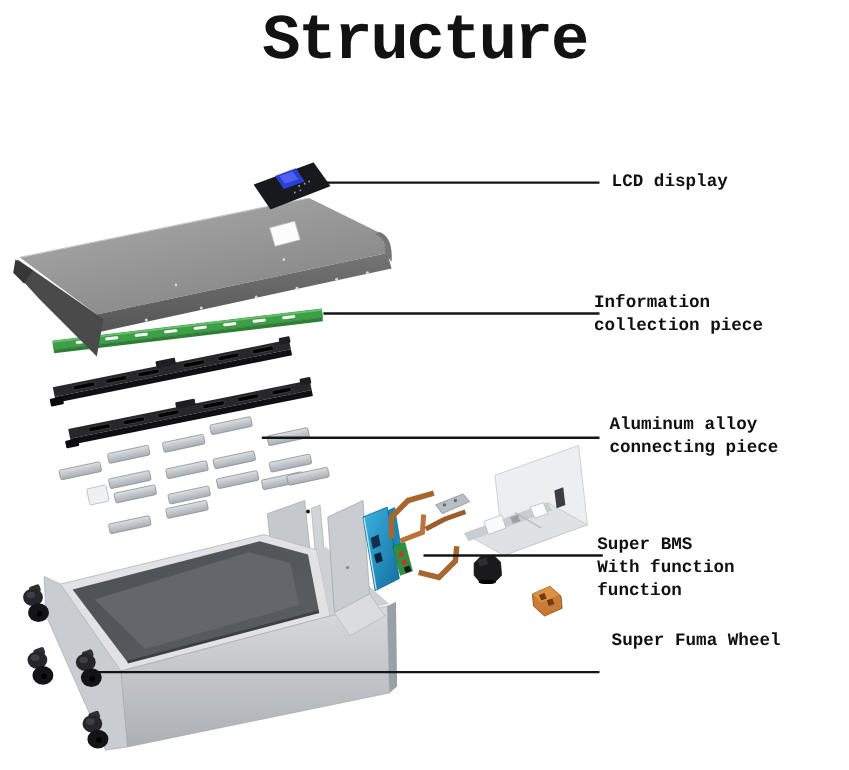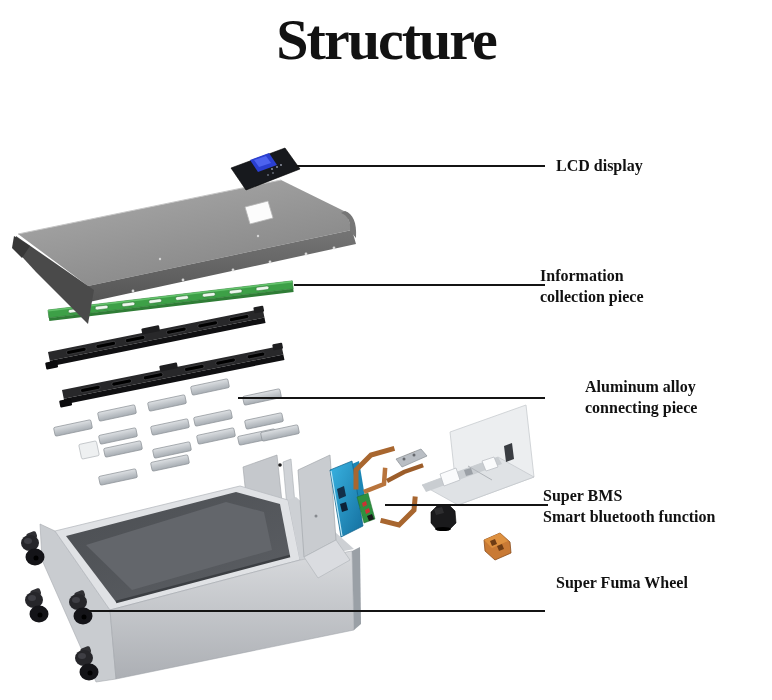--- a/index.html
+++ b/index.html
@@ -1,17 +1,17 @@
 <!DOCTYPE html>
 <html><head>
 <meta charset="utf-8">
 <style>
   html,body{margin:0;padding:0;background:#fff;}
   .stage{position:relative;width:772px;height:700px;background:#fff;overflow:hidden;
-         font-family:Liberation Serif, serif;}
+         font-family:Liberation Mono, monospace;}
   .page-title{position:absolute;left:0;top:6px;width:772px;text-align:center;
               font-size:58px;font-weight:700;letter-spacing:-2px;color:#121212;}
   .callout-label{position:absolute;font-size:16px;font-weight:700;color:#111;
                  line-height:21px;white-space:nowrap;}
   .callout-label span{display:block;}
   .ctr{text-align:left;white-space:normal;}
   svg{position:absolute;left:0;top:0;}
 </style>
 </head>
 <body>
@@ -262,27 +262,27 @@
 
   <div class="callout-label" style="left:556px;top:155px">
     <span>LCD display</span>
   </div>
 
   <div class="callout-label ctr" style="left:540px;top:265px;width:172px">
     <span>Information</span>
     <span>collection piece</span>
   </div>
 
-  <div class="callout-label" style="left:585px;top:376px">
+  <div class="callout-label" style="left:554px;top:376px">
     <span>Aluminum alloy</span>
     <span>connecting piece</span>
   </div>
 
   <div class="callout-label ctr" style="left:543px;top:485px;width:206px">
     <span>Super BMS</span>
-    <span>Smart bluetooth function</span>
+    <span>With function function</span>
   </div>
 
   <div class="callout-label" style="left:556px;top:572px">
     <span>Super Fuma Wheel</span>
   </div>
 
 </div>
 
 </body></html>

